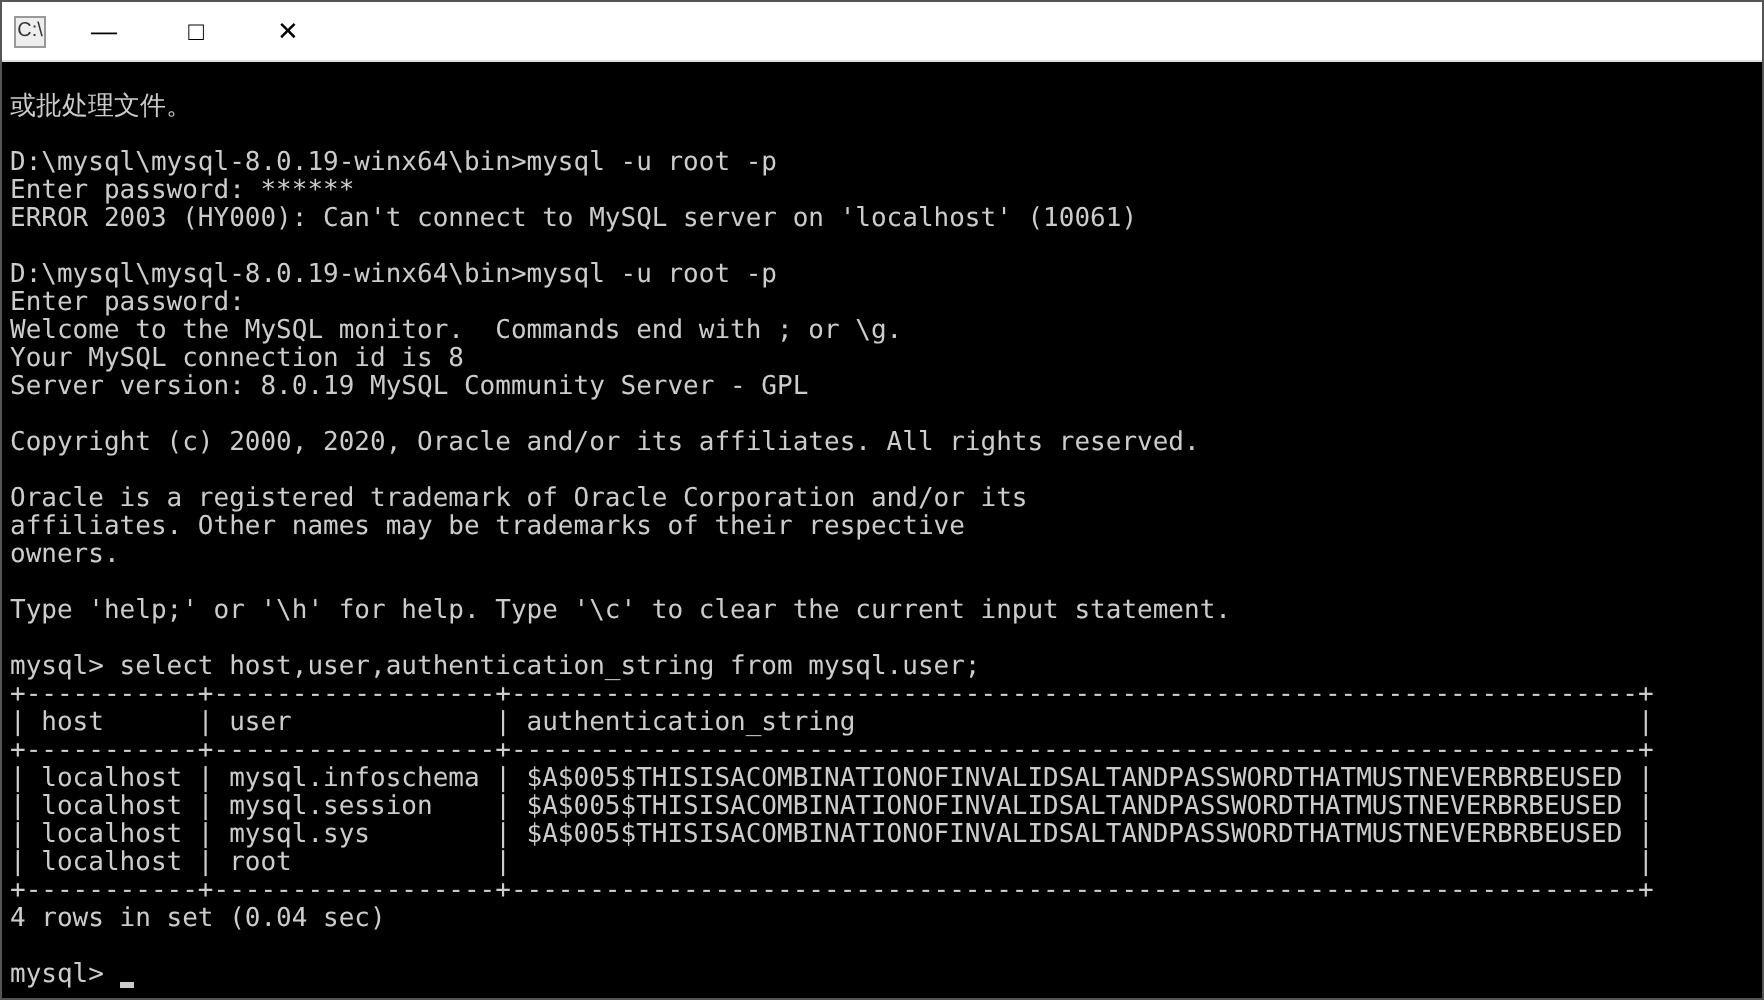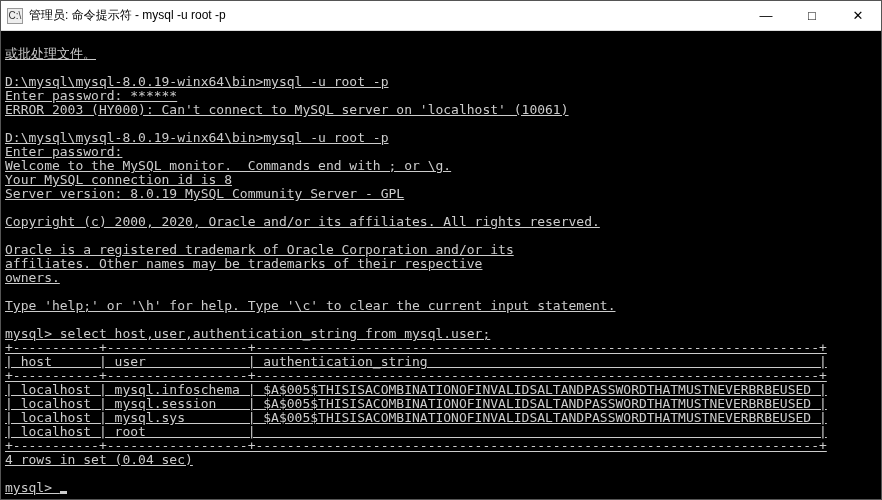--- a/index.html
+++ b/index.html
@@ -62,39 +62,37 @@
     flex: 1;
     background: #000;
     color: #ccc;
     font-family: "NSimSun", "SimSun", "Consolas", monospace;
     font-size: 13px;
     line-height: 14px;
     padding: 2px 4px;
     white-space: pre;
     overflow: hidden;
     letter-spacing: 0;
-    text-decoration: underline;
   }
   .terminal .line { white-space: pre; }
   .cursor {
     display: inline-block;
     width: 7px;
     height: 3px;
     background: #ccc;
     vertical-align: bottom;
     margin-bottom: 1px;
   }
 </style>
 </head>
 <body>
 
 <div class="window">
   <div class="titlebar">
     <span class="icon">C:\</span>
-    <span class="title">管理员: 命令提示符 - mysql  -u root -p</span>
     <div class="winbtns">
       <div class="winbtn">—</div>
       <div class="winbtn">□</div>
       <div class="winbtn close">✕</div>
     </div>
   </div>
 
   <div class="terminal">
 <span class="line">或批处理文件。</span>
 <span class="line"></span>

